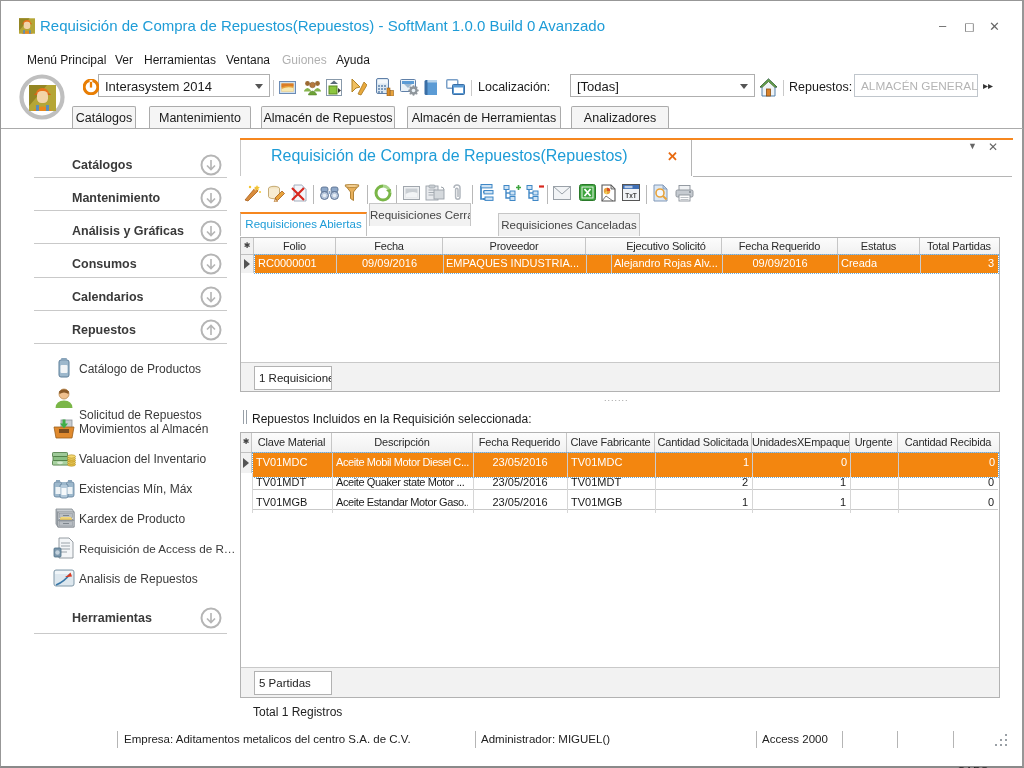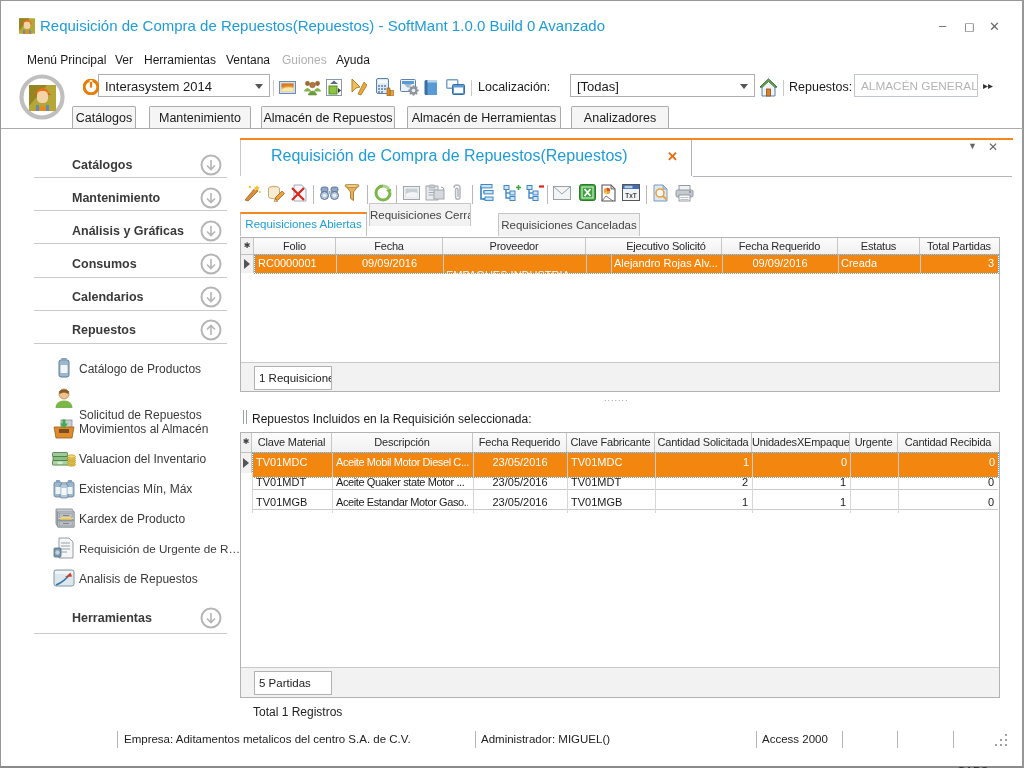--- a/index.html
+++ b/index.html
@@ -246,21 +246,21 @@
 <svg class="circ" style="top:607px;" viewBox="0 0 22 22">
     <circle cx="11" cy="11" r="9.5" fill="none" stroke="#b5b5b5" stroke-width="2"></circle>
     <path d="M11 6 v9 M7 11.5 l4 4 l4 -4" fill="none" stroke="#b5b5b5" stroke-width="1.6"></path>
   </svg>
 <div class="sideitem" style="top:362px;">Catálogo de Productos</div>
 <div class="sideitem" style="top:408px;">Solicitud de Repuestos</div>
 <div class="sideitem" style="top:422px;">Movimientos al Almacén</div>
 <div class="sideitem" style="top:452px;">Valuacion del Inventario</div>
 <div class="sideitem" style="top:482px;">Existencias Mín, Máx</div>
 <div class="sideitem" style="top:512px;">Kardex de Producto</div>
-<div class="sideitem" style="top:542px; font-size:11.7px;">Requisición de Urgente de R…</div>
+<div class="sideitem" style="top:542px; font-size:11.7px;">Requisición de Access de R…</div>
 <div class="sideitem" style="top:572px;">Analisis de Repuestos</div>
 <svg class="sideicon" style="top:356px;" viewBox="0 0 24 24">
     <rect x="7" y="4" width="10" height="17" rx="2" fill="#9db8cc" stroke="#5d7e99" stroke-width="1"></rect>
     <rect x="9" y="2" width="6" height="3" rx="1" fill="#8aa5bb"></rect>
     <rect x="8.5" y="9" width="7" height="8" rx="1" fill="#f2f5f7"></rect>
   </svg>
 <svg class="sideicon" style="top:386px;" viewBox="0 0 24 24">
     <circle cx="12" cy="8" r="5" fill="#f0c08e" stroke="#b98a50" stroke-width="0.8"></circle>
     <path d="M7 5.5 Q12 1 17 5.5 L16.5 8 Q12 5 7.5 8 Z" fill="#8a5a28"></path>
     <path d="M3.5 22 Q4 14.5 12 14.5 Q20 14.5 20.5 22 Z" fill="#7ab648"></path>
@@ -470,21 +470,21 @@
     <div class="gh" style="left:481px; width:116px; line-height:16px;">Fecha Requerido</div>
     <div class="gh" style="left:597px; width:82px; line-height:16px;">Estatus</div>
     <div class="gh" style="left:679px; width:78px; border-right:none; line-height:16px;">Total Partidas</div>
   </div>
   <div class="marker" style="top:17px; height:18px; background:#f1f1f1;">
     <div style="position:absolute; left:3px; top:4px; width:0; height:0; border-top:5px solid transparent; border-bottom:5px solid transparent; border-left:6px solid #555;"></div>
   </div>
   <div class="rowsel" style="left:14px; top:17px; width:743px; height:18px;">
     <div class="gc" style="left:3px; top:2px; color:#fff;">RC0000001</div>
     <div class="gc" style="left:81px; width:107px; top:2px; color:#fff; text-align:center;">09/09/2016</div>
-    <div class="gc" style="left:191px; top:14px; color:#fff;">EMPAQUES INDUSTRIA...</div>
+    <div class="gc" style="left:191px; top:2px; color:#fff;">EMPAQUES INDUSTRIA...</div>
     <div class="gc" style="left:359px; top:2px; color:#fff;">Alejandro Rojas Alv...</div>
     <div class="gc" style="left:467px; width:116px; top:2px; color:#fff; text-align:center;">09/09/2016</div>
     <div class="gc" style="left:586px; top:2px; color:#fff;">Creada</div>
     <div class="gc" style="left:663px; width:76px; top:2px; color:#fff; text-align:right;">3</div>
     <div style="position:absolute; left:331px; top:0; width:1px; height:18px; background:#cccccc;"></div>
     <div style="position:absolute; left:356px; top:0; width:1px; height:18px; background:#cccccc;"></div>
     <div style="position:absolute; left:81px; top:0; width:1px; height:18px; background:#cccccc;"></div>
     <div style="position:absolute; left:188px; top:0; width:1px; height:18px; background:#cccccc;"></div>
     <div style="position:absolute; left:467px; top:0; width:1px; height:18px; background:#cccccc;"></div>
     <div style="position:absolute; left:583px; top:0; width:1px; height:18px; background:#cccccc;"></div>

